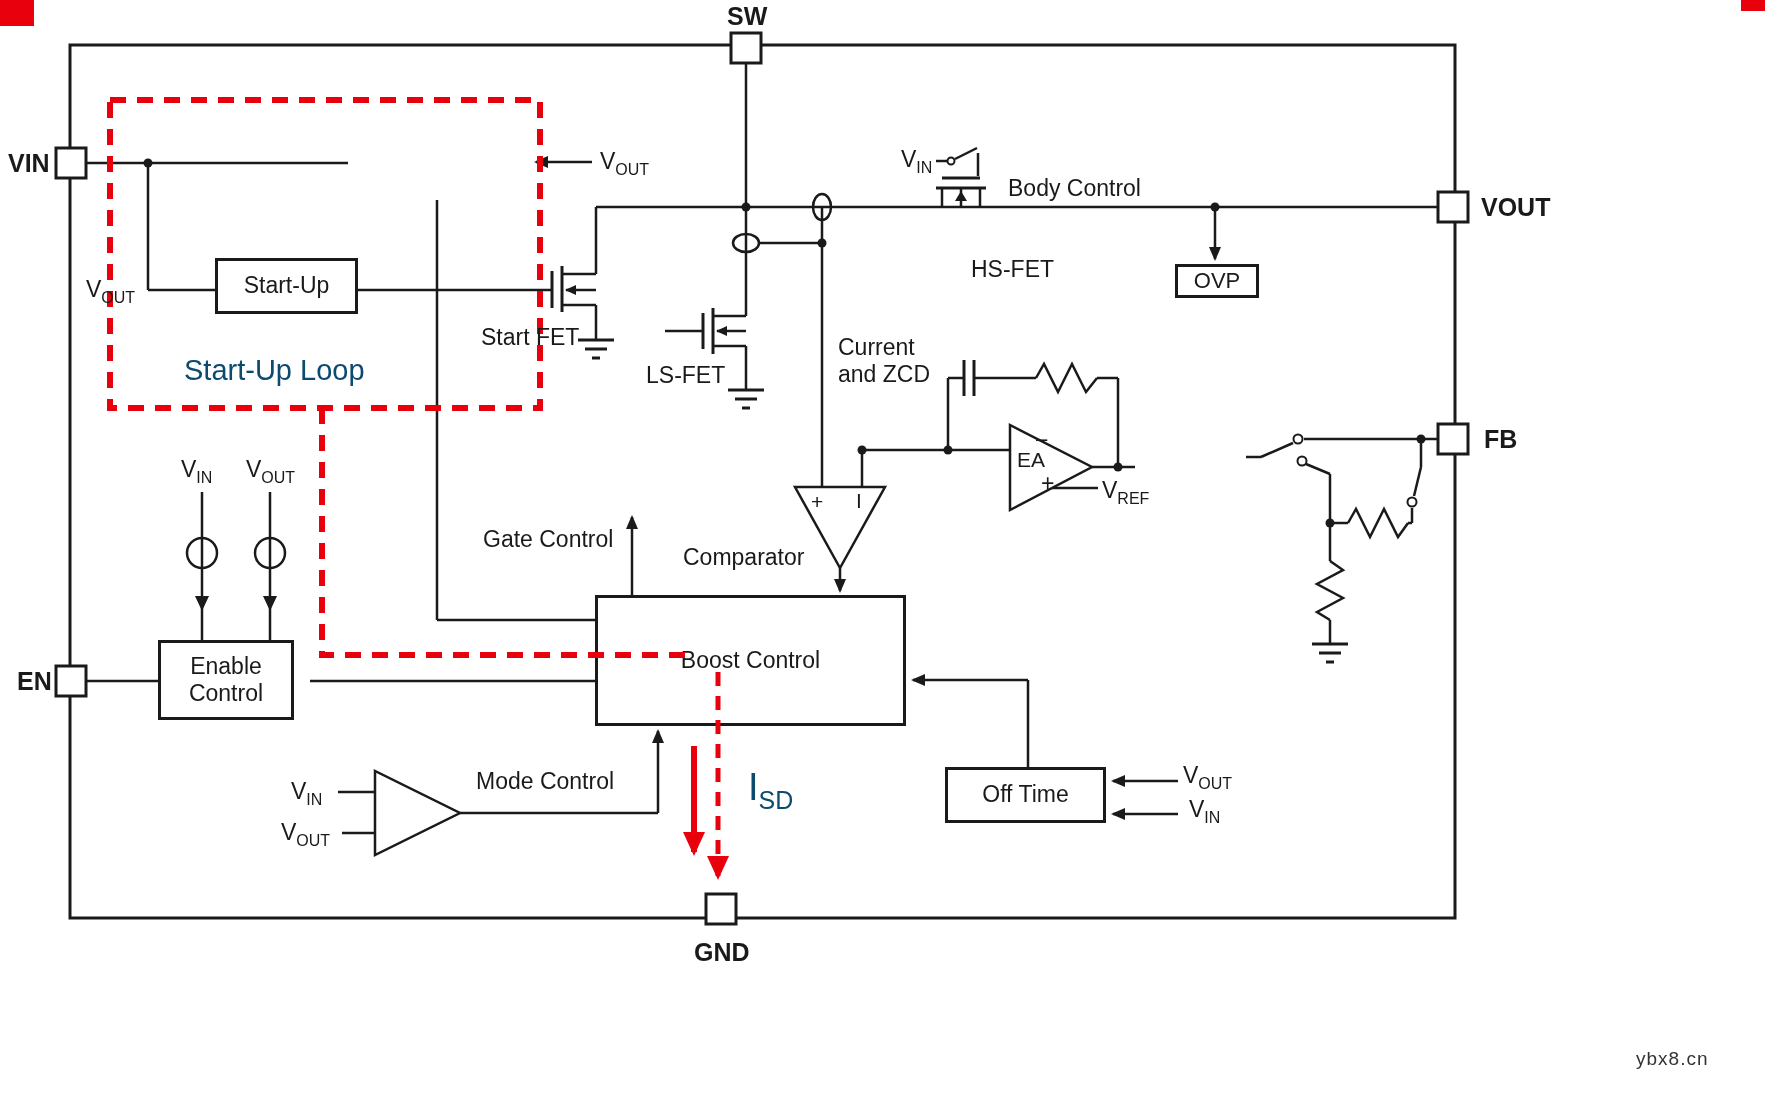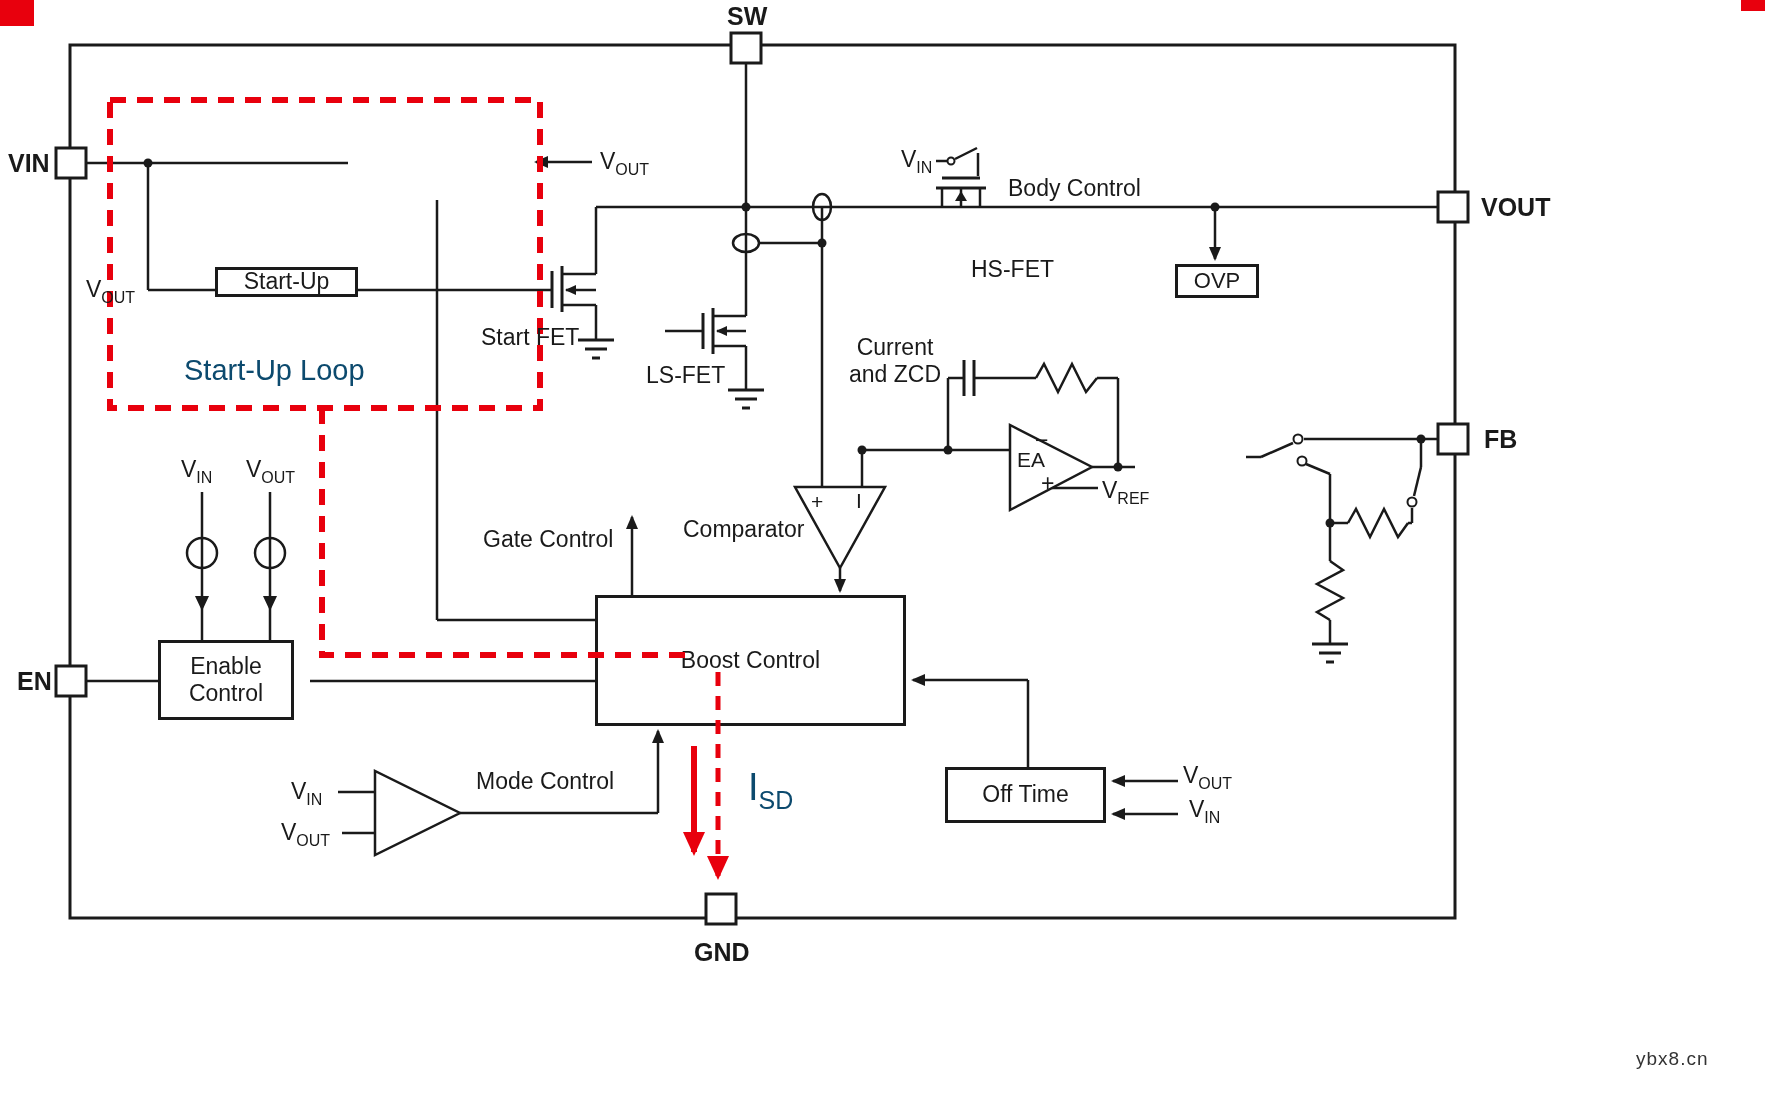--- a/index.html
+++ b/index.html
@@ -11,21 +11,21 @@
        display:flex;flex-direction:column;align-items:center;justify-content:center;
        font-size:23px;line-height:1.18;text-align:center;z-index:2;}
   .lbl{position:absolute;font-size:23px;white-space:nowrap;z-index:4;}
   .pin{font-weight:bold;font-size:25px;}
   .lbl sub{font-size:16px;}
   .red{color:#0c4a6e;font-weight:normal;}
   .loop-title{font-size:29px;}
   .isd{font-size:38px;margin-left:12px;}
   .isd sub{font-size:25px;}
   .small{font-size:21px;}
-  .center{text-align:center;}
+  .center{text-align:left;}
   .wm{font-size:19px;color:#333;letter-spacing:1px;}
 </style>
 </head>
 <body>
 
 <div id="stage">
 
   <svg class="layer" width="1765" height="1096">
     <defs>
       <marker id="mb" markerUnits="userSpaceOnUse" markerWidth="14" markerHeight="12" refX="12" refY="6" orient="auto">
@@ -206,21 +206,21 @@
       <circle cx="822" cy="243" r="4.5"></circle>
       <circle cx="862" cy="450" r="4.5"></circle>
       <circle cx="948" cy="450" r="4.5"></circle>
       <circle cx="1118" cy="467" r="4.5"></circle>
       <circle cx="1215" cy="207" r="4.5"></circle>
       <circle cx="1330" cy="523" r="4.5"></circle>
       <circle cx="1421" cy="439" r="4.5"></circle>
     </g>
   </svg>
 
-  <div class="box" style="left:215px;top:267px;width:143px;height:30px">
+  <div class="box" style="left:215px;top:258px;width:143px;height:56px">
     <div>Start-Up</div>
   </div>
   <div class="box" style="left:1175px;top:264px;width:84px;height:34px;font-size:22px">
     <div>OVP</div>
   </div>
   <div class="box" style="left:158px;top:640px;width:136px;height:80px">
     <div>Enable</div>
     <div>Control</div>
   </div>
   <div class="box" style="left:945px;top:767px;width:161px;height:56px">
@@ -272,21 +272,21 @@
 
   <div class="lbl" style="left:1008px;top:175px">Body Control</div>
   <div class="lbl" style="left:971px;top:256px">HS-FET</div>
   <div class="lbl" style="left:481px;top:324px">Start FET</div>
   <div class="lbl" style="left:646px;top:362px">LS-FET</div>
   <div class="lbl center" style="left:838px;top:334px;width:114px;line-height:27px;white-space:normal">
     <div>Current</div>
     <div>and ZCD</div>
   </div>
   <div class="lbl" style="left:483px;top:526px">Gate Control</div>
-  <div class="lbl" style="left:683px;top:516px">Comparator</div>
+  <div class="lbl" style="left:683px;top:544px">Comparator</div>
   <div class="lbl small" style="left:811px;top:490px">+</div>
   <div class="lbl small" style="left:856px;top:489px">I</div>
   <div class="lbl" style="left:1035px;top:427px;font-size:23px">−</div>
   <div class="lbl small" style="left:1017px;top:448px">EA</div>
   <div class="lbl" style="left:1041px;top:470px;font-size:23px">+</div>
   <div class="lbl" style="left:476px;top:768px">Mode Control</div>
 
   <div class="lbl red isd" style="left:736px;top:766px"><span>I</span><sub>SD</sub></div>
 
   <div class="lbl wm" style="left:1636px;top:1048px">ybx8.cn</div>

